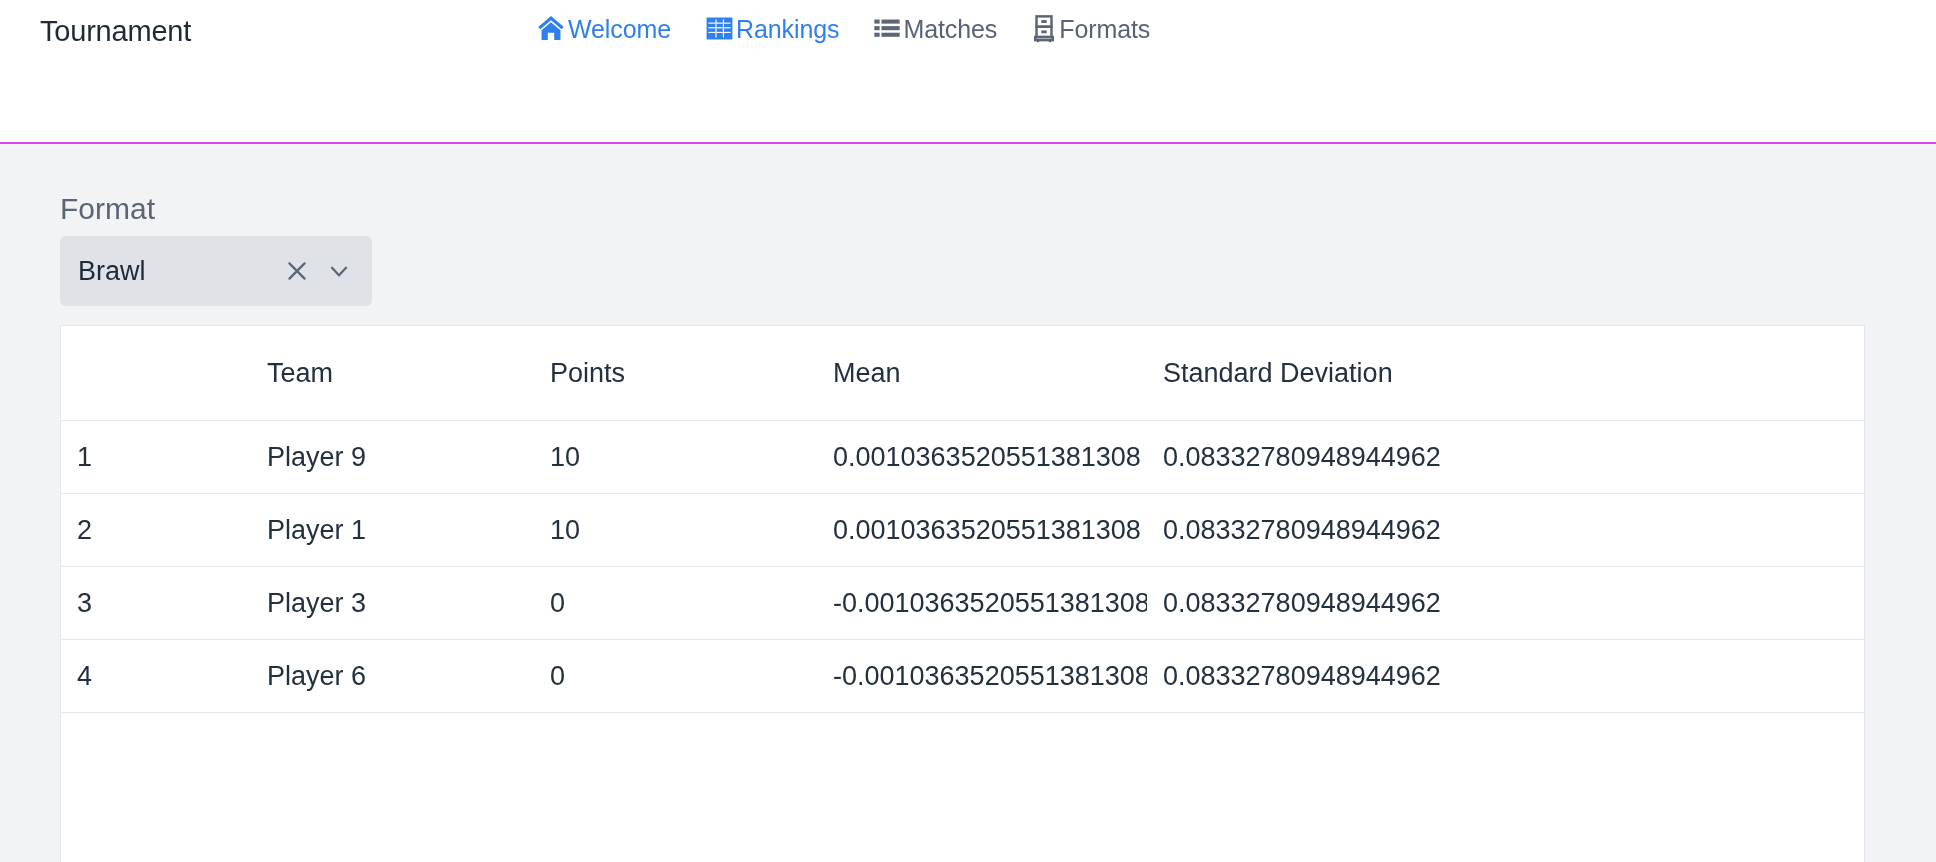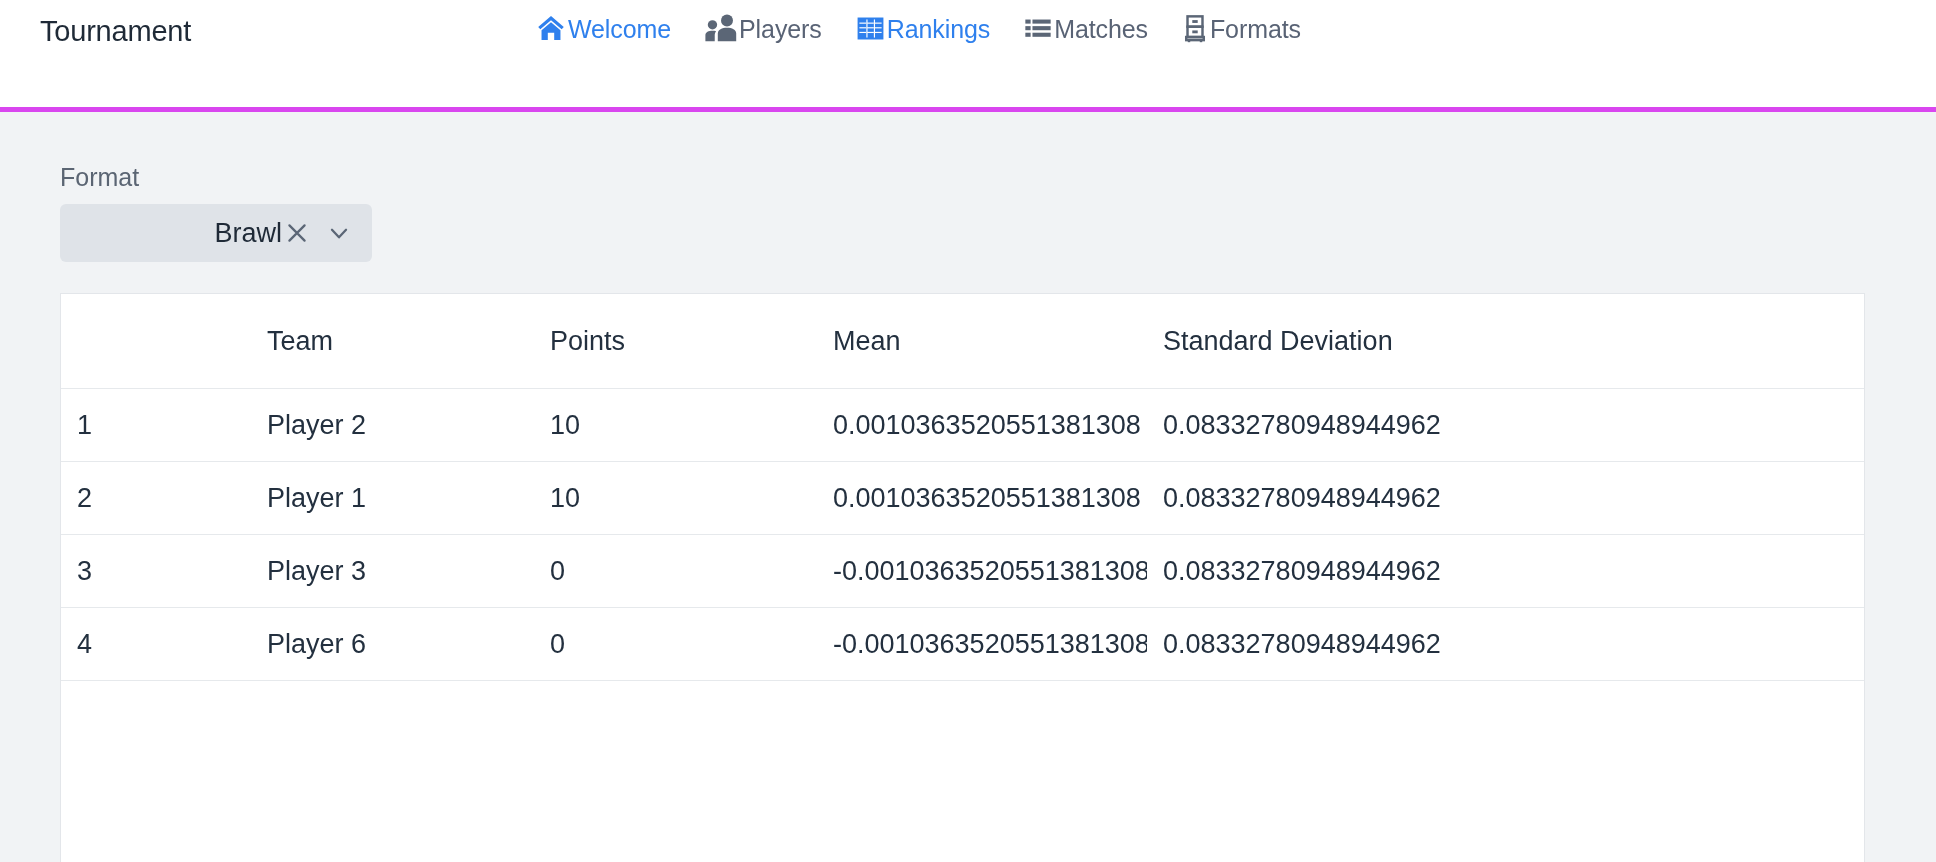--- a/index.html
+++ b/index.html
@@ -10,23 +10,23 @@
     height: 862px;
     overflow: hidden;
     background: #f1f3f5;
     font-family: "Liberation Sans", sans-serif;
     -webkit-font-smoothing: antialiased;
   }
 
   
   .app-header {
     position: relative;
-    height: 112px;
+    height: 144px;
     background: #ffffff;
-    border-bottom: 5px solid #d946ef;
+    border-bottom: 2px solid #d946ef;
     display: flex;
     align-items: flex-start;
   }
   .brand {
     position: absolute;
     left: 40px;
     top: 14px;
     font-size: 29px;
     line-height: 1.18;
     font-weight: 400;
@@ -74,35 +74,34 @@
     padding: 0;
     position: relative;
   }
 
   .field-group {
     position: absolute;
     left: 60px;
     top: 52px;
   }
   .field-label {
-    font-size: 25px;
+    font-size: 30px;
     color: #5b6573;
     margin-bottom: 14px;
     line-height: 26px;
   }
   .select-control {
     width: 312px;
-    height: 58px;
+    height: 70px;
     background: #dfe3e8;
     border-radius: 6px;
     display: flex;
     align-items: center;
     padding: 0 18px 0 18px;
     cursor: pointer;
-    text-align: right;
   }
   .select-value {
     flex: 1;
     font-size: 27px;
     color: #1f2a37;
     line-height: 30px;
   }
   .select-clear {
     width: 30px;
     height: 30px;
@@ -185,31 +184,20 @@
     <a class="nav-item active" href="#">
       <span class="nav-icon">
         <svg width="34" height="32" viewBox="0 0 24 24" aria-hidden="true">
           <path d="M12 3 L2.4 11.2 L4.0 13.0 L12 6.2 L20 13.0 L21.6 11.2 Z" fill="#2f80ed"></path>
           <path d="M12 7.6 L4.9 13.7 V21 H9.6 V15.6 H14.4 V21 H19.1 V13.7 Z" fill="#2f80ed"></path>
         </svg>
       </span>
       <span class="nav-label">Welcome</span>
     </a>
 
-    <a class="nav-item" href="#">
-      <span class="nav-icon">
-        <svg width="36" height="32" viewBox="0 0 26 24" aria-hidden="true">
-          <circle cx="17.5" cy="6.4" r="4.5" fill="#5b6676"></circle>
-          <path d="M10.6 22 V16.2 C10.6 13.4 13.7 11.9 17.5 11.9 C21.3 11.9 24.4 13.4 24.4 16.2 V22 Z" fill="#5b6676"></path>
-          <circle cx="6.6" cy="9.6" r="3.5" fill="#5b6676"></circle>
-          <path d="M1.3 22 V17.4 C1.3 15.2 3.7 14.1 6.6 14.1 C7.6 14.1 8.5 14.2 9.3 14.5 C8.6 15.4 8.3 16.4 8.3 17.5 V22 Z" fill="#5b6676"></path>
-        </svg>
-      </span>
-      <span class="nav-label">Players</span>
-    </a>
 
     <a class="nav-item active" href="#">
       <span class="nav-icon">
         <svg width="33" height="31" viewBox="0 0 24 24" aria-hidden="true">
           <rect x="2" y="3.5" width="20" height="17" fill="#2f80ed"></rect>
           <g fill="#ffffff">
             <rect x="3.4" y="7.4" width="5.4" height="0.9"></rect>
             <rect x="3.4" y="11.0" width="5.4" height="0.9"></rect>
             <rect x="3.4" y="14.6" width="5.4" height="0.9"></rect>
             <rect x="9.4" y="7.4" width="5.2" height="0.9"></rect>
@@ -298,21 +286,21 @@
           <th class="cell-rank"></th>
           <th class="cell-team">Team</th>
           <th class="cell-points">Points</th>
           <th class="cell-mean">Mean</th>
           <th class="cell-std">Standard Deviation</th>
         </tr>
       </thead>
       <tbody>
         <tr>
           <td class="cell-rank">1</td>
-          <td class="cell-team">Player 2</td>
+          <td class="cell-team">Player 9</td>
           <td class="cell-points">10</td>
           <td class="cell-mean">0.0010363520551381308</td>
           <td class="cell-std">0.08332780948944962</td>
         </tr>
         <tr>
           <td class="cell-rank">2</td>
           <td class="cell-team">Player 1</td>
           <td class="cell-points">10</td>
           <td class="cell-mean">0.0010363520551381308</td>
           <td class="cell-std">0.08332780948944962</td>

